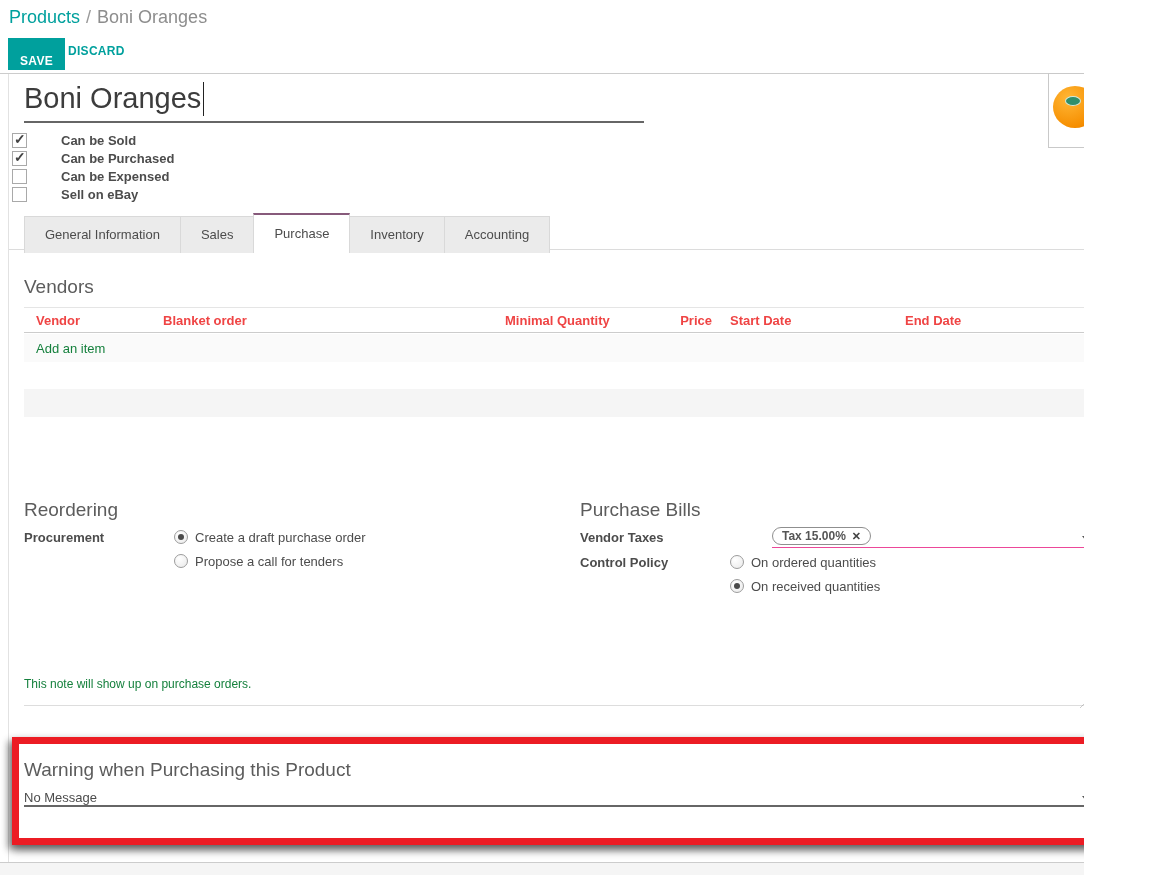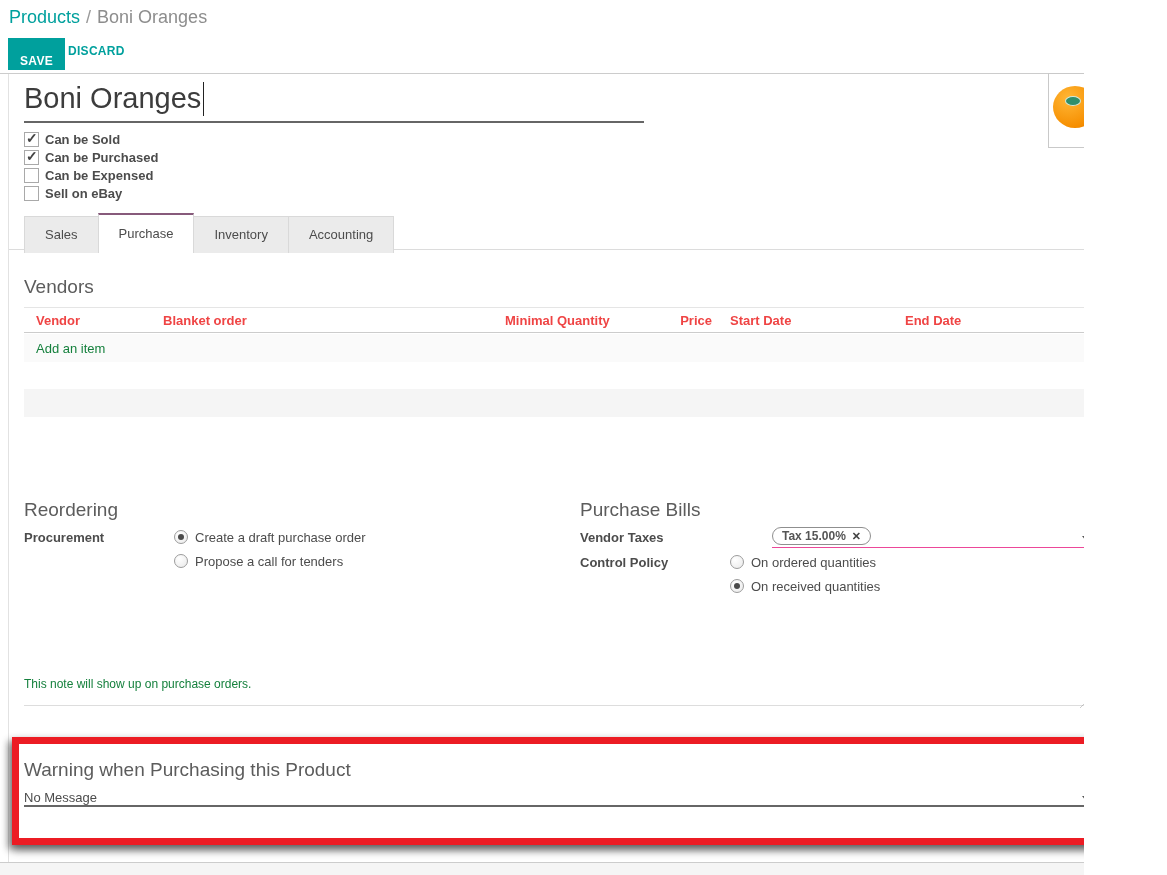--- a/index.html
+++ b/index.html
@@ -22,21 +22,21 @@
   .bottom-strip { position:absolute; left:0; top:862px; width:1167px; height:13px; background:#f5f5f5; border-top:1px solid #ccc; }
   .sheet { position:absolute; left:8px; top:74px; width:1147px; height:788px; background:#fff; border-left:1px solid #e2e2e2; }
 
   
   .name-wrap { position:absolute; left:24px; top:82px; display:flex; align-items:flex-start; }
   .product-name { font-size:29px; color:#3c3c3c; }
   .text-cursor { width:1px; height:34px; background:#222; margin-left:2px; }
   .name-underline { position:absolute; left:24px; top:121px; width:620px; height:2px; background:#666; }
 
   
-  .cb-row { position:absolute; left:24px; display:flex; align-items:flex-start; height:16px; }
+  .cb-row { position:absolute; left:12px; display:flex; align-items:center; height:16px;gap:28px; }
   .cb { width:15px; height:15px; border:1px solid #a9a9a9; background:#fff; position:relative; cursor:pointer; flex:0 0 15px; }
   .cb.on::after { content:"\2713"; position:absolute; left:1px; top:-3px; font-size:14px; font-weight:bold; color:#444; }
   .cb-label { margin-left:6px; font-size:13px; font-weight:bold; color:#4c4c4c; }
 
   
   .product-image { position:absolute; left:1048px; top:73px; width:91px; height:75px;
                    background:#fff; border:1px solid #c9c9c9; overflow:hidden; cursor:pointer; }
   .orange { position:absolute; border-radius:50%;
             background:radial-gradient(circle at 35% 30%, #ffb736, #f68e00 70%, #d97400 100%); }
   .o1 { left:4px; top:12px; width:44px; height:42px; }
@@ -144,20 +144,21 @@
 
   <div class="product-image">
     <span class="orange o1"></span>
     <span class="orange o2"></span>
     <span class="o-half"></span>
     <span class="o-label"></span>
   </div>
 
   <div class="tabbar-line"></div>
   <div class="tabbar">
+    <div class="tab">General Information</div>
     <div class="tab">Sales</div>
     <div class="tab active">Purchase</div>
     <div class="tab">Inventory</div>
     <div class="tab">Accounting</div>
   </div>
 
   <div class="sec-title" style="left:24px; top:276px">Vendors</div>
   <div class="vtable-head">
     <span class="vth" style="left:12px">Vendor</span>
     <span class="vth" style="left:139px">Blanket order</span>

